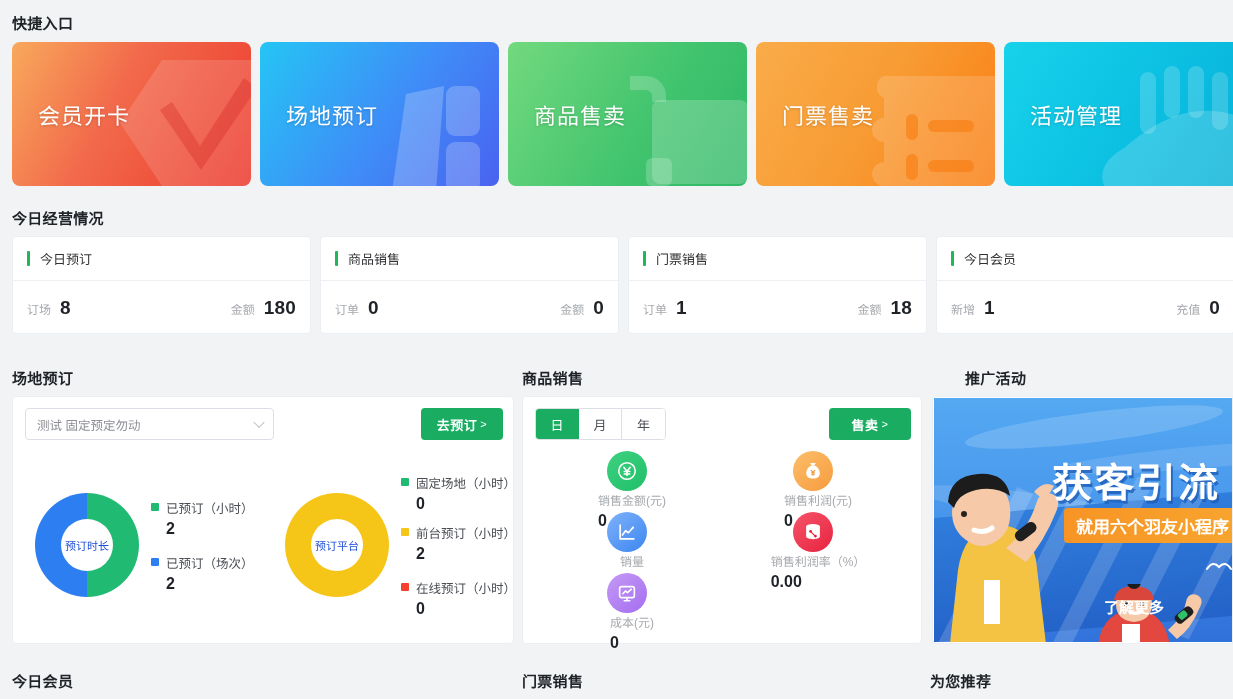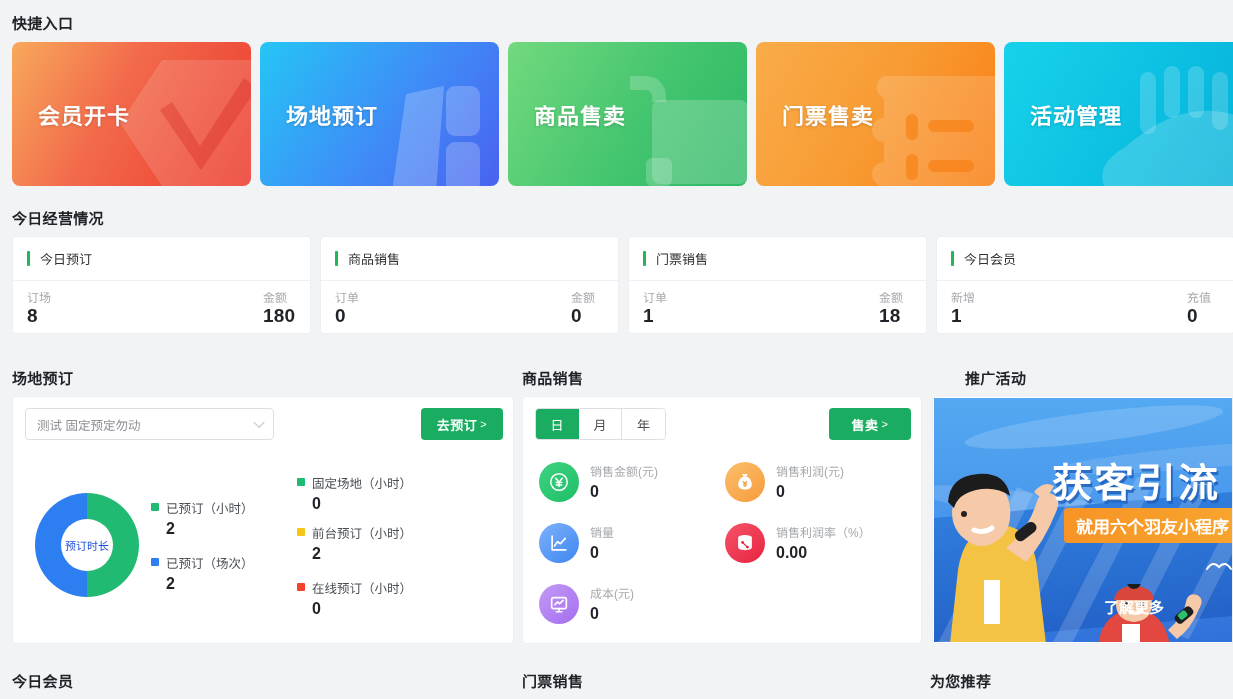--- a/index.html
+++ b/index.html
@@ -35,21 +35,21 @@
     border-radius: 8px;
     overflow: hidden;
     flex: 0 0 auto;
     cursor: pointer;
   }
   .quick-card .qtext {
     position: absolute;
     left: 26px; top: 50%;
     transform: translateY(-50%);
     font-size: 22px;
-    font-weight: bold;
+    font-weight: normal;
     color: #fff;
     letter-spacing: 1px;
     text-shadow: 0 1px 3px rgba(0,0,0,.18);
     z-index: 3;
   }
   .quick-card .qart {
     position: absolute; inset: 0; z-index: 1;
   }
   .qc-red   { background: linear-gradient(118deg,#f8a95c 0%,#f26a4b 42%,#ec3a2e 100%); }
   .qc-blue  { background: linear-gradient(125deg,#25c5f5 0%,#3f8cf7 55%,#4a62f0 100%); }
@@ -81,21 +81,21 @@
     background: #20b65a;
     border-radius: 1px;
     margin-right: 10px;
   }
   .stat-head-label { font-size: 13px; color: #303133; }
   .stat-body {
     height: 53px;
     display: flex; align-items: center;
     padding: 0 14px;
   }
-  .stat-metric { display: flex; align-items: baseline; flex-direction: column; }
+  .stat-metric { display: flex; align-items: baseline; }
   .stat-metric.left { flex: 1 1 auto; }
   .stat-metric.right { justify-content: flex-end; }
   .stat-key { font-size: 12px; color: #a6a9ad; margin-right: 9px; }
   .stat-val { font-size: 19px; font-weight: bold; color: #1f2328; letter-spacing: .2px; }
 
   
   .h-venue   { position: absolute; left: 12px;  top: 367px; }
   .h-goods   { position: absolute; left: 522px; top: 367px; }
   .h-promo   { position: absolute; left: 930px; top: 367px; margin-left: 35px; }
 
@@ -224,21 +224,21 @@
   .seg-btn:last-child { border-right: none; }
   .seg-btn.active { background: #1aad62; color: #fff; border-right-color: #1aad62; }
 
   .goods-grid {
     position: absolute; left: 16px; top: 54px;
     width: 372px;
     display: flex; flex-wrap: wrap;
   }
   .goods-item {
     width: 186px; height: 61px;
-    display: flex; align-items: center;
+    display: flex; align-items: center; flex-direction: column;
   }
   .gicon {
     width: 40px; height: 40px;
     border-radius: 50%;
     flex: 0 0 auto;
     display: flex; align-items: center; justify-content: center;
     margin-right: 11px;
   }
   .gicon svg { display: block; }
   .g-green  { background: linear-gradient(140deg,#3fd17f,#1fbf69); }
@@ -507,20 +507,24 @@
             <div class="legend-head">
               <span class="legend-dot" style="background:#2d7ef0"></span>
               <span class="legend-name">已预订（场次）</span>
             </div>
             <div class="legend-value">2</div>
           </div>
         </div>
       </div>
 
       <div class="donut-group g2">
+        <div class="donut-wrap">
+          <div class="donut" id="donut2" style="background: conic-gradient(rgb(245, 197, 24) 0deg, rgb(245, 197, 24) 360deg);"></div>
+          <div class="donut-label">预订平台</div>
+        </div>
         <div class="legend">
           <div class="legend-item">
             <div class="legend-head">
               <span class="legend-dot" style="background:#21ba72"></span>
               <span class="legend-name">固定场地（小时）</span>
             </div>
             <div class="legend-value">0</div>
           </div>
           <div class="legend-item">
             <div class="legend-head">

